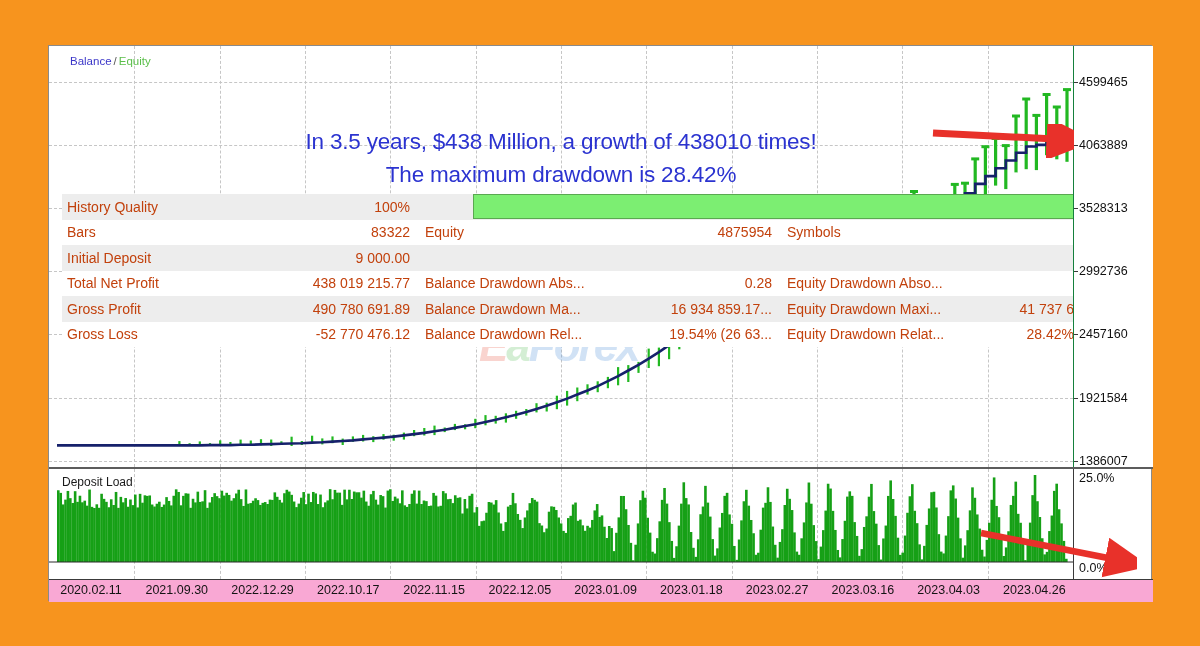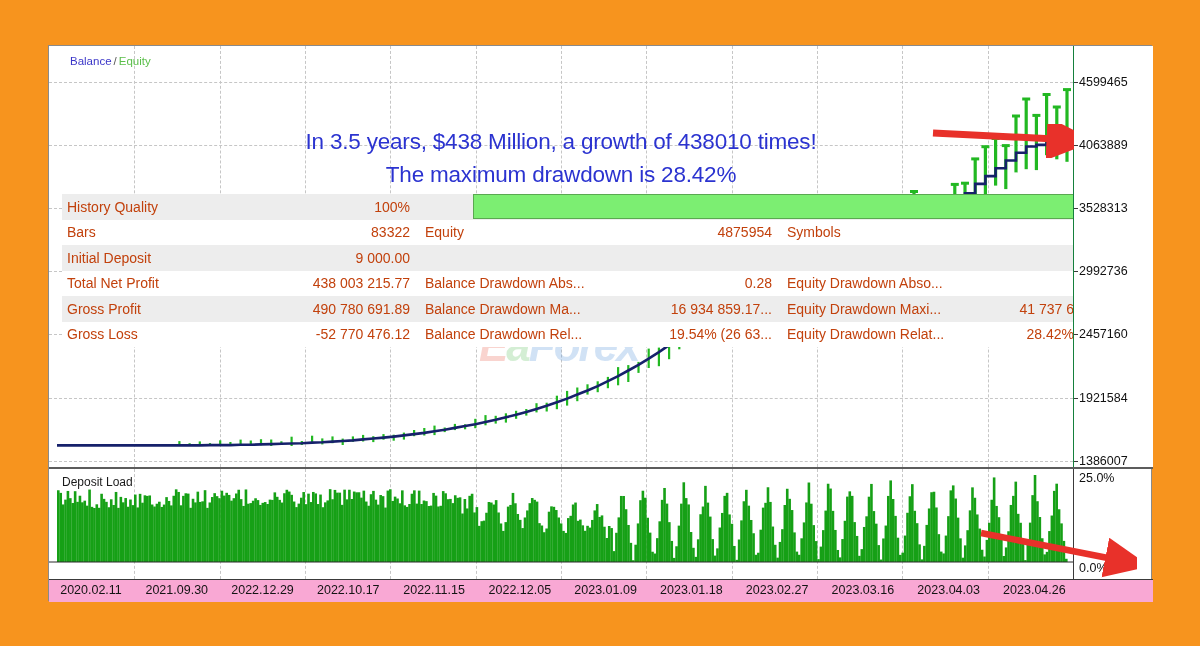--- a/index.html
+++ b/index.html
@@ -428,21 +428,21 @@
             <div class="stat-value"></div>
           </div>
           <div class="stat-group g3">
             <div class="stat-label"></div>
             <div class="stat-value"></div>
           </div>
         </div>
         <div class="stat-row even">
           <div class="stat-group g1">
             <div class="stat-label">Total Net Profit</div>
-            <div class="stat-value">438 003 215.77</div>
+            <div class="stat-value">438 019 215.77</div>
           </div>
           <div class="stat-group g2">
             <div class="stat-label">Balance Drawdown Abs...</div>
             <div class="stat-value">0.28</div>
           </div>
           <div class="stat-group g3">
             <div class="stat-label">Equity Drawdown Abso...</div>
             <div class="stat-value"></div>
           </div>
         </div>

